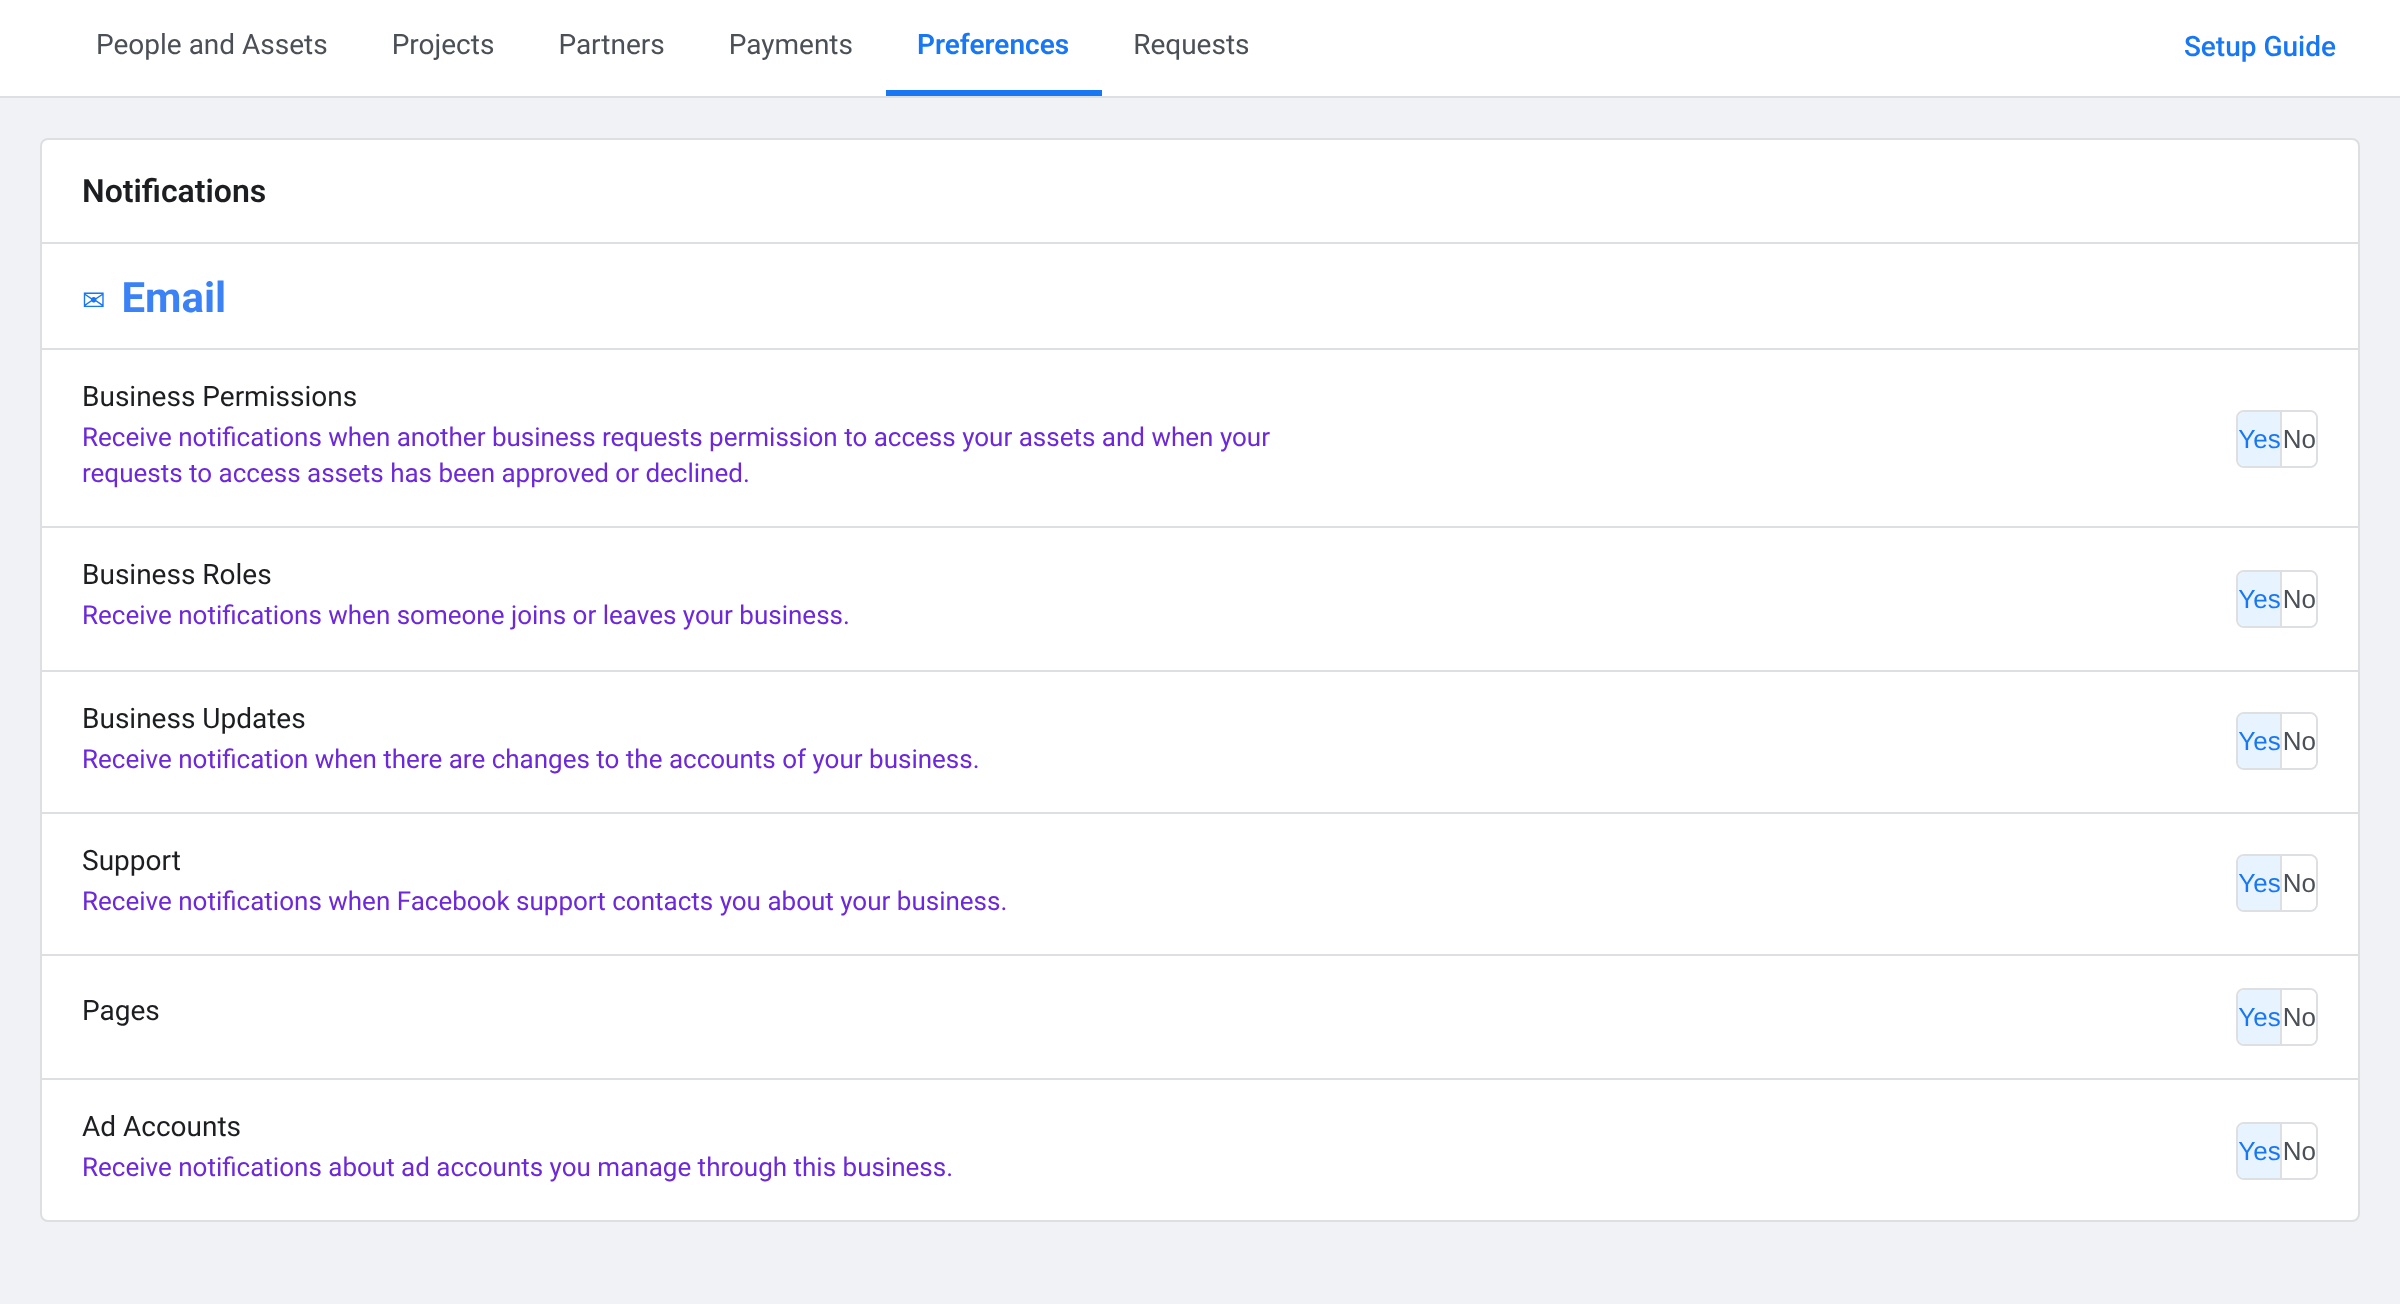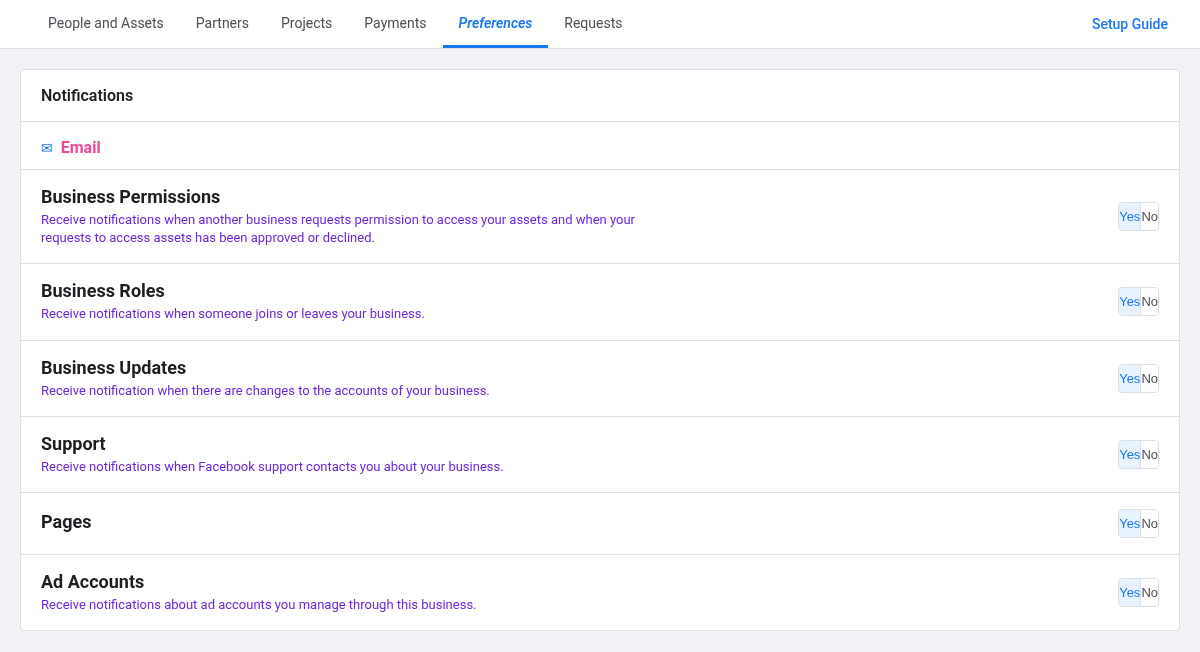--- a/index.html
+++ b/index.html
@@ -36,21 +36,20 @@
       cursor: pointer;
       border-bottom: 3px solid transparent;
       white-space: nowrap;
       text-decoration: none;
     }
 
     .nav-tab.active {
       color: #1877f2;
       border-bottom: 3px solid #1877f2;
       font-weight: 600;
-      font-style: italic;
     }
 
     .setup-guide-link {
       margin-left: auto;
       display: flex;
       align-items: center;
       color: #1877f2;
       font-size: 14px;
       cursor: pointer;
       font-weight: 500;
@@ -92,42 +91,42 @@
       padding: 16px 20px 12px;
       gap: 8px;
     }
 
     .email-icon {
       color: #1877f2;
       font-size: 14px;
     }
 
     .email-label {
-      font-size: 16px;
+      font-size: 21px;
       font-weight: 700;
-      color: #ec4899;
+      color: #3b82f6;
     }
 
     
     .notification-row {
       display: flex;
       align-items: center;
       justify-content: space-between;
       padding: 16px 20px;
       border-top: 1px solid #dddfe2;
     }
 
     .notification-info {
       flex: 1;
       margin-right: 20px;
     }
 
     .notification-title {
-      font-size: 18px;
-      font-weight: 700;
+      font-size: 14px;
+      font-weight: 400;
       color: #1c1e21;
       margin-bottom: 4px;
     }
 
     .notification-desc {
       font-size: 13px;
       color: #6d28d9;
       line-height: 1.4;
       max-width: 620px;
     }
@@ -158,22 +157,22 @@
     .toggle-btn.yes-active {
       color: #1877f2;
       background: #e7f3ff;
     }
   </style>
 </head>
 <body>
 
 <nav class="top-nav">
   <a class="nav-tab">People and Assets</a>
+  <a class="nav-tab">Projects</a>
   <a class="nav-tab">Partners</a>
-  <a class="nav-tab">Projects</a>
   <a class="nav-tab">Payments</a>
   <a class="nav-tab active">Preferences</a>
   <a class="nav-tab">Requests</a>
   <span class="setup-guide-link">Setup Guide</span>
 </nav>
 
 <div class="main-content">
   <div class="card">
     <div class="card-header">
       <span class="card-header-title">Notifications</span>

